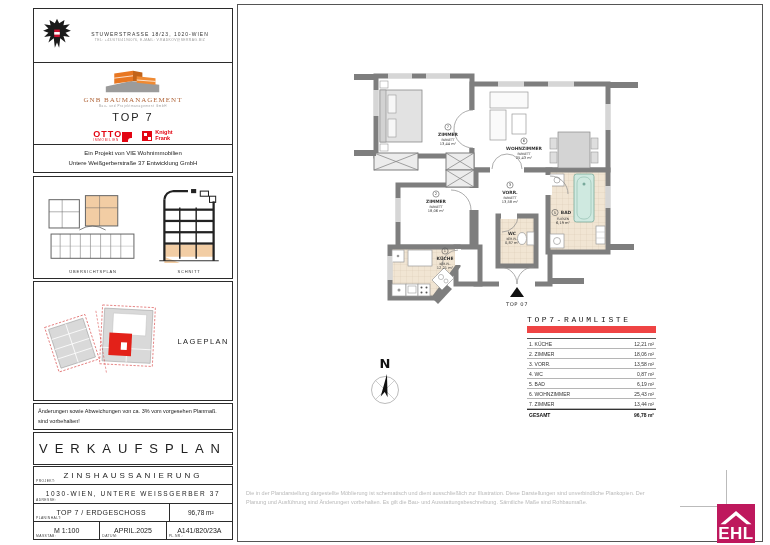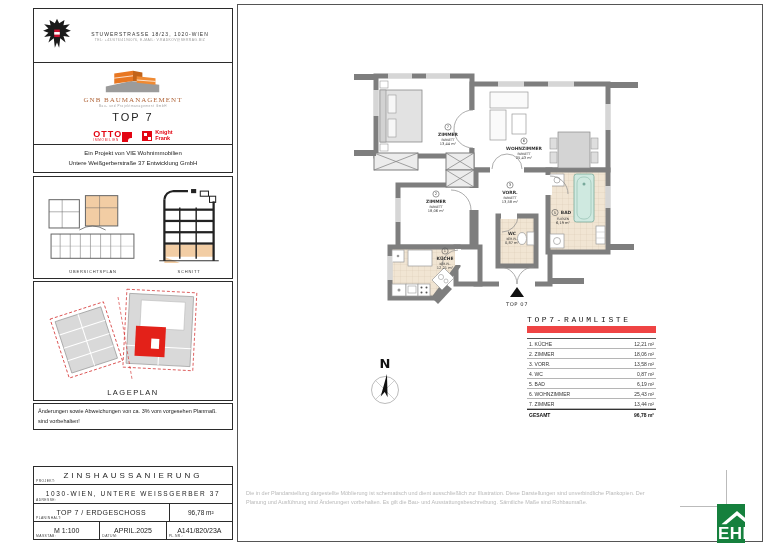--- a/index.html
+++ b/index.html
@@ -31,21 +31,21 @@
   .kf-sq{width:10px;height:10px;background:#e30613;position:relative;}
   .kf-sq::after{content:"";position:absolute;left:2px;top:2px;width:3px;height:3px;background:#fff;box-shadow:4px 4px 0 #fff;}
   .kf-txt{display:flex;flex-direction:column;line-height:1.05;color:#e30613;font-weight:bold;font-size:5.5px;}
   
   .p3{top:144px;height:29px;display:flex;flex-direction:column;justify-content:center;text-align:center;font-size:6px;line-height:1.6;color:#222;}
   
   .p4{top:176px;height:103px;display:flex;justify-content:space-around;align-items:flex-end;padding:5px 3px 4px;}
   .mini{display:flex;flex-direction:column;align-items:center;gap:2px;}
   .mini-label{font-size:4px;letter-spacing:.8px;color:#333;}
   
-  .p5{top:281px;height:120px;display:flex;flex-direction:column;align-items:center;justify-content:flex-end;padding:3px;}
+  .p5{top:281px;height:120px;display:flex;flex-direction:row;align-items:center;justify-content:flex-end;padding:3px;}
   .lage-label{font-size:7.5px;letter-spacing:1.5px;color:#222;margin-top:1px;}
   
   .p6{top:403px;height:27px;display:flex;flex-direction:column;justify-content:center;padding:0 4px;font-size:5.5px;color:#222;line-height:1.7;}
   
   .p7{top:432px;height:33px;display:flex;align-items:center;justify-content:center;
       font-size:13px;letter-spacing:7px;color:#222;}
   
   .p8{top:466px;height:74px;display:flex;flex-direction:column;}
   .tb-row{position:relative;border-bottom:1px solid #2b2b2b;box-sizing:border-box;flex:1;display:flex;}
   .tb-row:last-child{border-bottom:none;}
@@ -75,21 +75,21 @@
   .raumliste{position:absolute;left:527px;top:315px;width:129px;}
   .rl-title{font-size:8px;letter-spacing:2.6px;color:#222;border-bottom:7px solid #ef4444;padding-bottom:2px;white-space:nowrap;font-family:Liberation Mono, monospace;}
   .rl-table{margin-top:5px;border-top:1px solid #555;}
   .rl-row{display:flex;justify-content:space-between;font-size:5px;color:#333;padding:1.5px 2px;border-bottom:.5px solid #b5b5b5;}
   .rl-total{font-weight:bold;border-top:1px solid #333;border-bottom:none;color:#111;}
   
   .disclaimer{position:absolute;left:246px;top:489px;width:418px;font-size:5.5px;line-height:1.55;color:#b9b9b9;}
   
   .cropH{position:absolute;left:680px;top:506px;width:38px;height:0;border-top:1px solid #bbb;}
   .cropV{position:absolute;left:726px;top:470px;width:0;height:36px;border-left:1px solid #bbb;}
-  .ehl{position:absolute;left:717px;top:504px;width:28px;height:41px;background:#15803d;display:flex;flex-direction:column;align-items:flex-start;justify-content:flex-end;}
+  .ehl{position:absolute;left:717px;top:504px;width:38px;height:41px;background:#be185d;display:flex;flex-direction:column;align-items:center;justify-content:flex-end;}
   .ehl-roof{width:40px;height:18px;margin-bottom:0px;}
   .ehl-text{color:#fff;font-weight:bold;font-size:17px;line-height:1;letter-spacing:.5px;border-bottom:2px solid #fff;padding:0 1px 1px;}
 </style>
 </head>
 <body>
 
 <div id="page">
 
   <div class="panel p1">
     <svg class="eagle" viewBox="0 0 28 34">
@@ -204,20 +204,23 @@
       <line x1="78" y1="10" x2="92" y2="92" stroke="#d02020" stroke-width=".6" stroke-dasharray="3,2"></line>
     </svg>
     <div class="lage-label">LAGEPLAN</div>
   </div>
 
   <div class="panel p6">
     <div>Änderungen sowie Abweichungen von ca. 3% vom vorgesehen Planmaß.</div>
     <div>sind vorbehalten!</div>
   </div>
 
+  <div class="panel p7">
+    <span>VERKAUFSPLAN</span>
+  </div>
 
   <div class="panel p8">
     <div class="tb-row">
       <span class="tb-label">PROJEKT:</span>
       <span class="tb-center v-projekt">ZINSHAUSSANIERUNG</span>
     </div>
     <div class="tb-row">
       <span class="tb-label">ADRESSE:</span>
       <span class="tb-center v-adresse">1030-WIEN, UNTERE WEISSGERBER 37</span>
     </div>

